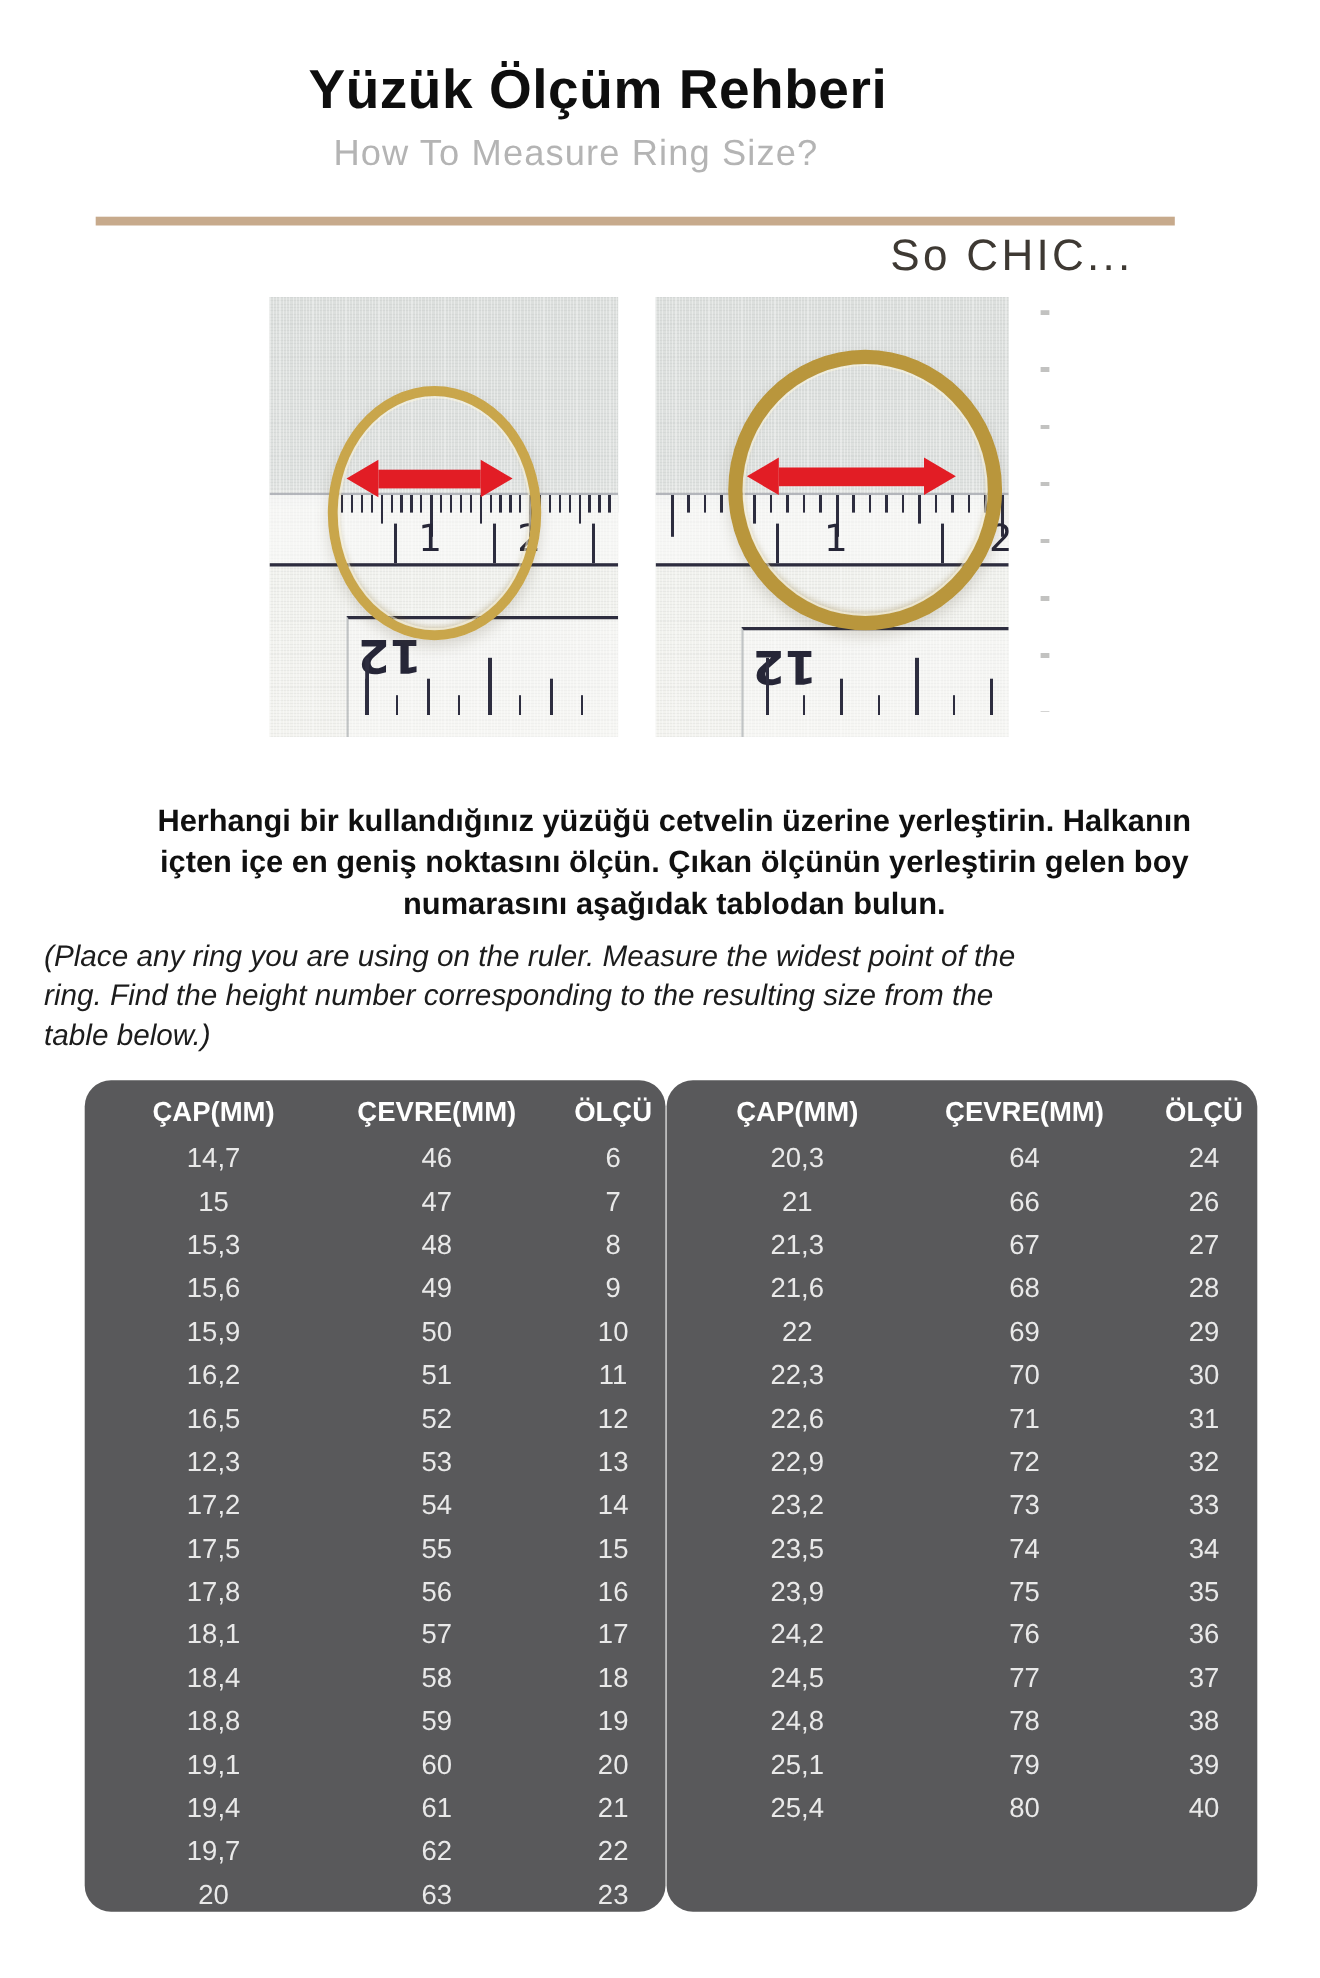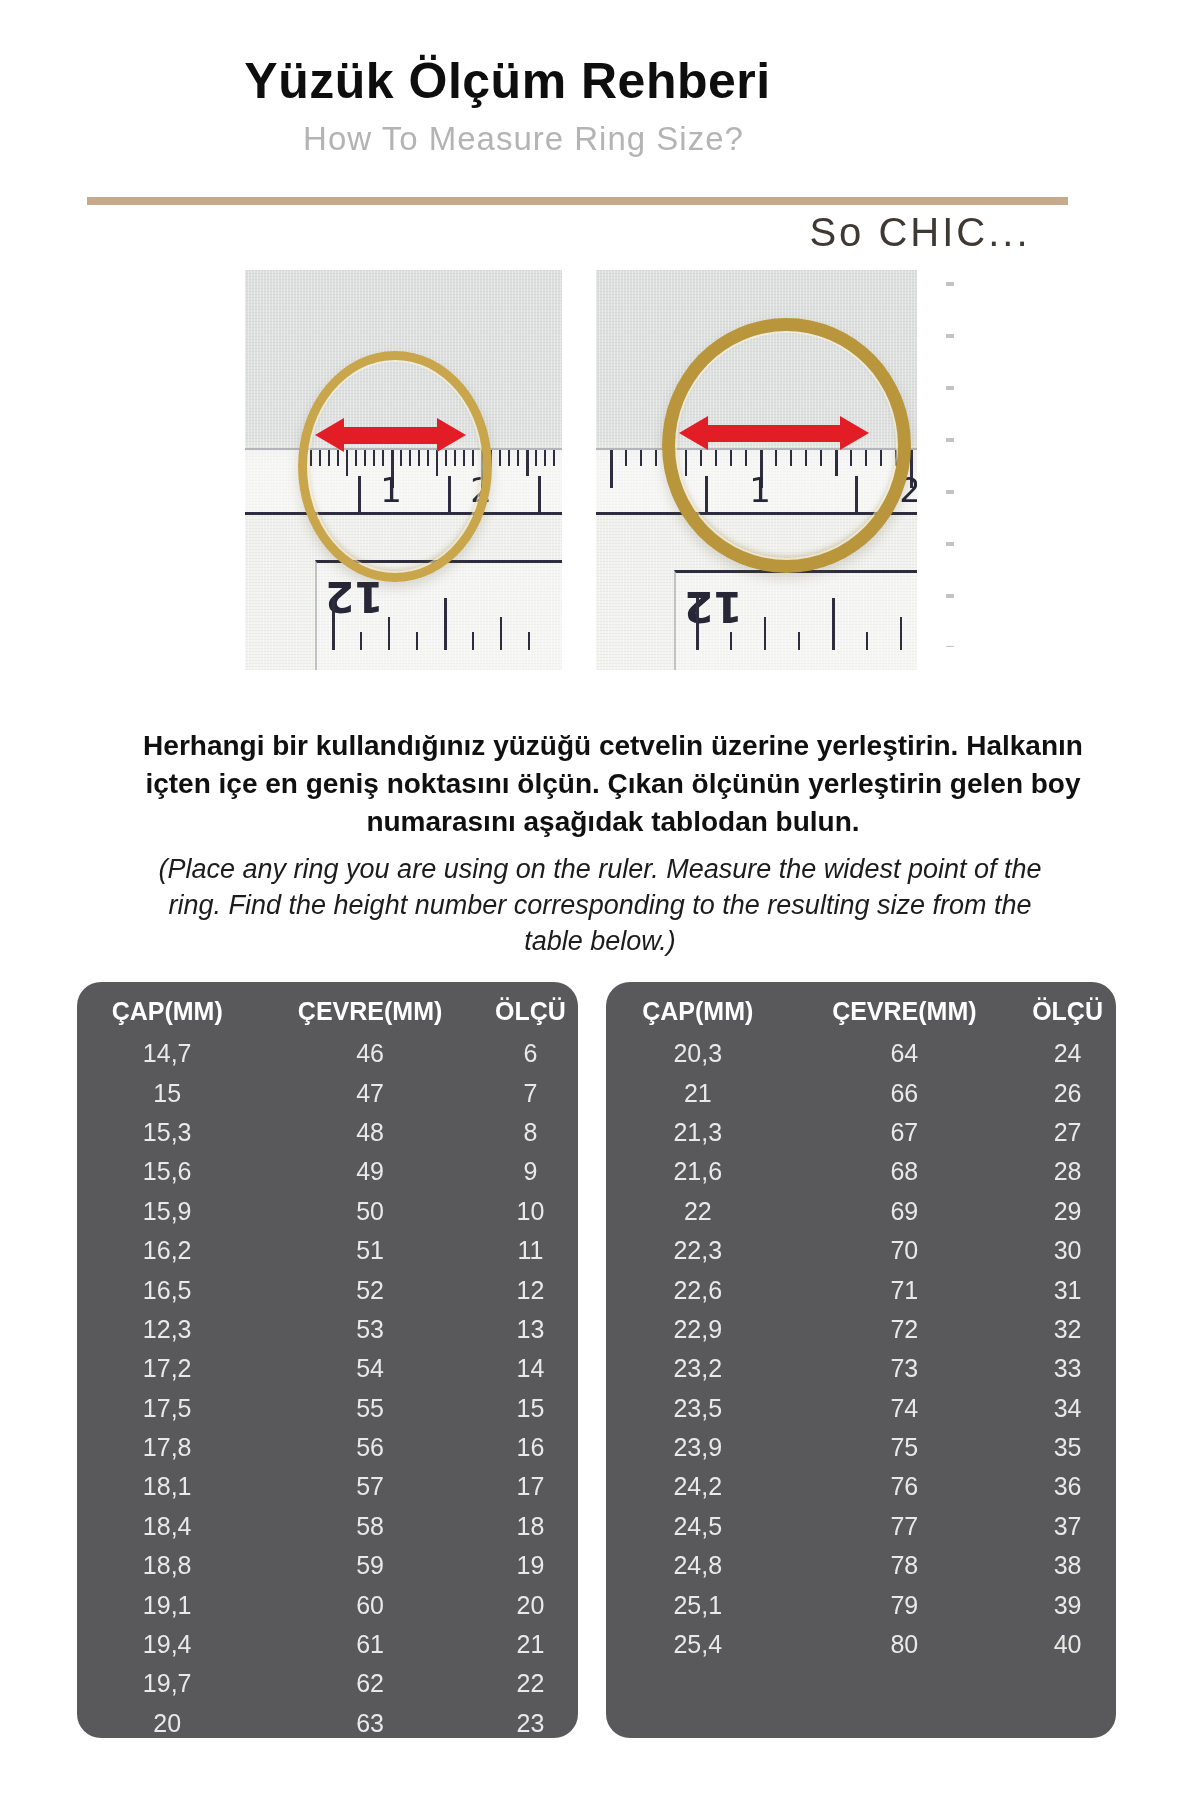--- a/index.html
+++ b/index.html
@@ -1,21 +1,21 @@
 <!DOCTYPE html>
 <html><head>
 <meta charset="utf-8">
 <style>
   html,body{margin:0;padding:0;background:#ffffff;}
   .page{position:relative;width:1200px;height:1798px;background:#ffffff;overflow:hidden;
         font-family:"Liberation Sans",sans-serif;}
 
   
   .title{position:absolute;top:52px;left:0;width:1015px;text-align:center;
-         font-size:50px;font-weight:800;color:#0e0e0e;letter-spacing:.5px;}
+         font-size:50px;font-weight:800;color:#0e0e0e;letter-spacing:.5px;padding-left:36px;}
   .subtitle{position:absolute;top:120px;left:16px;width:1015px;text-align:center;
          font-size:33px;font-weight:400;color:#b4b4b4;letter-spacing:1px;}
   .divider{position:absolute;left:87px;top:197px;width:981px;height:8px;background:#c7aa8c;}
   .brand{position:absolute;top:210px;left:770px;width:300px;text-align:center;
          font-size:40px;font-weight:400;color:#3e3933;letter-spacing:3px;}
 
   
   .photo{position:absolute;top:270px;height:400px;overflow:hidden;
          background:linear-gradient(180deg,#dcdfdd 0%,#dee1df 42%,#eff0ec 48%,#f3f3ef 100%);}
   .photo::before{content:"";position:absolute;inset:0;
@@ -68,26 +68,26 @@
         border-left:29px solid #e21d25;}
   .arrow-left{left:99px;top:157px;width:93px;}
   .arrow-right{left:112px;top:155px;width:132px;}
 
   .dots{position:absolute;left:946px;top:282px;width:8px;height:365px;opacity:.75;
         background:repeating-linear-gradient(180deg,#aeaeac 0 4px,transparent 4px 52px);}
 
   
   .instr-tr{position:absolute;top:727px;left:53px;width:1120px;text-align:center;
         font-size:28px;font-weight:700;line-height:38px;color:#101010;}
-  .instr-en{position:absolute;top:851px;left:40px;width:1120px;text-align:center;
+  .instr-en{position:absolute;top:851px;left:40px;width:1120px;
         font-size:27px;font-style:italic;font-weight:400;line-height:36px;color:#1c1c1c;}
 
   
   .stable{position:absolute;top:982px;height:756px;background:#59595b;border-radius:24px;
-        display:flex;flex-direction:column;overflow:hidden;}
+        display:flex;flex-direction:column;overflow:hidden;padding-left:27px;}
   .stable-left{left:77px;width:501px;}
   .stable-right{left:606px;width:510px;}
   .thead,.trow{display:grid;grid-template-columns:36% 45% 19%;align-items:center;flex:none;}
   .thead{height:46px;padding-top:6px;}
   .thead .tcell{font-size:25px;font-weight:700;color:#ffffff;}
   .trow{height:39.4px;}
   .tcell{text-align:center;font-size:25px;font-weight:400;color:#e9e9e9;}
 </style>
 </head>
 <body>

